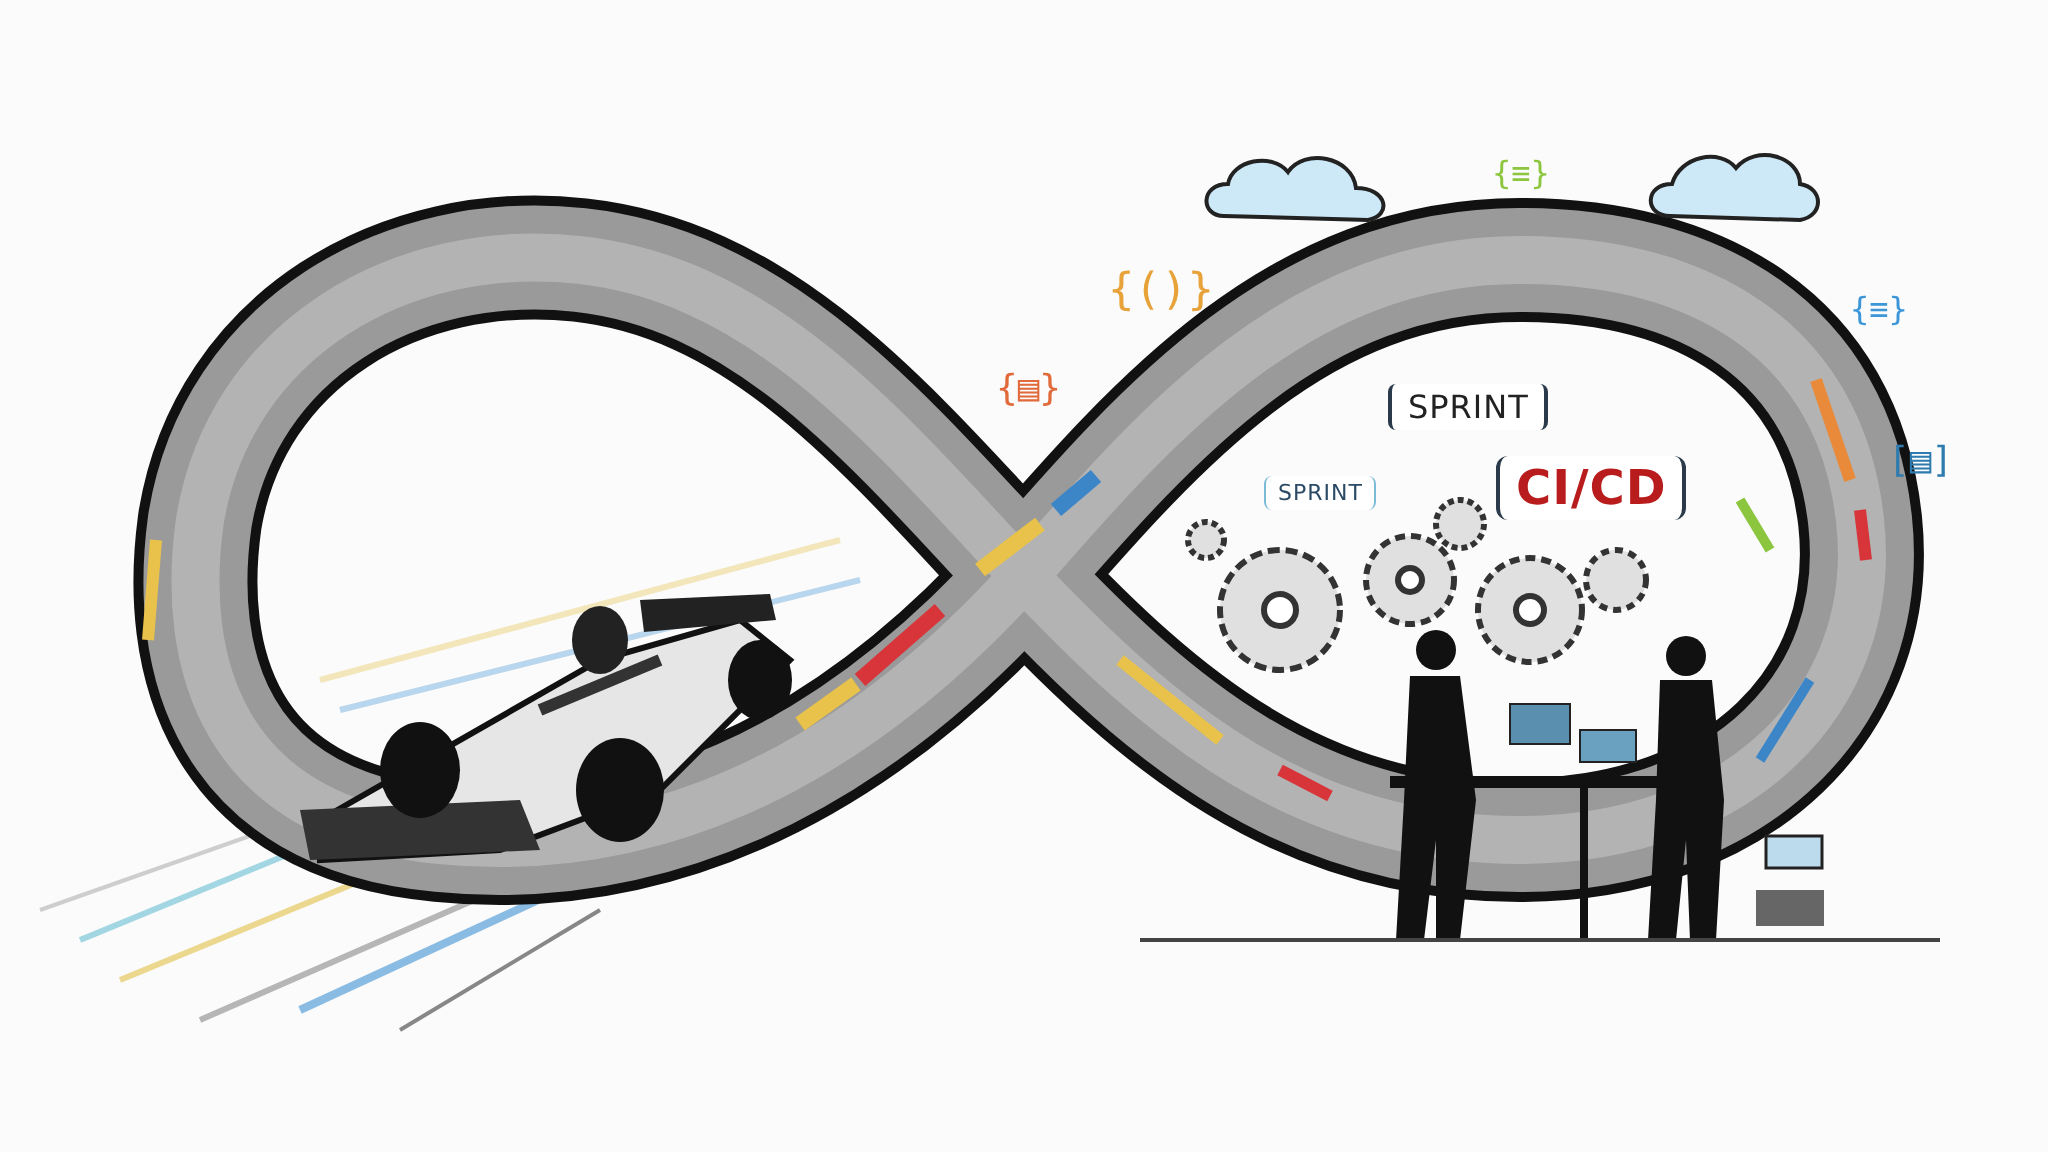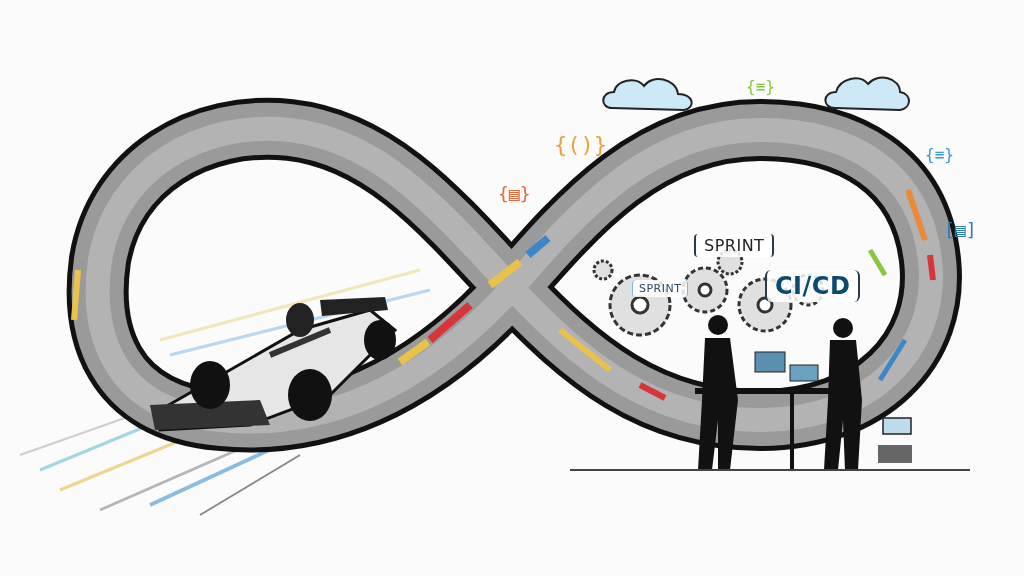--- a/index.html
+++ b/index.html
@@ -1,21 +1,21 @@
 <!DOCTYPE html>
 <html><head>
 <meta charset="utf-8">
 <style>
   html, body { margin: 0; padding: 0; }
   body { width: 1024px; height: 576px; background: #fbfbfb; overflow: hidden; position: relative; font-family: "DejaVu Sans", sans-serif; }
   #scene { position: absolute; left: 0; top: 0; width: 1024px; height: 576px; }
-  .label-box { position: absolute; font-family: "DejaVu Sans", sans-serif; letter-spacing: 0.5px; margin-top: 42px; }
+  .label-box { position: absolute; font-family: "DejaVu Sans", sans-serif; letter-spacing: 0.5px; }
   .sprint-1 { left: 694px; top: 192px; font-size: 16px; color: #222; padding: 2px 8px; border-left: 2px solid #2a3a4a; border-right: 2px solid #2a3a4a; border-radius: 4px; background: rgba(255,255,255,0.85); }
   .sprint-2 { left: 632px; top: 238px; font-size: 11px; color: #2b4a66; padding: 2px 6px; border-left: 1.5px solid #7bbad8; border-right: 1.5px solid #7bbad8; border-radius: 4px; background: rgba(255,255,255,0.85); }
-  .cicd { left: 765px; top: 228px; font-size: 24px; color: #0c4a6e; padding: 2px 8px; border-left: 2px solid #2a3a4a; border-right: 2px solid #2a3a4a; border-radius: 6px; background: rgba(255,255,255,0.85); font-weight: bold; }
+  .cicd { left: 748px; top: 228px; font-size: 24px; color: #b91c1c; padding: 2px 8px; border-left: 2px solid #2a3a4a; border-right: 2px solid #2a3a4a; border-radius: 6px; background: rgba(255,255,255,0.85); font-weight: bold; }
 </style>
 </head>
 <body>
 
 <svg id="scene" viewBox="0 0 1024 576" xmlns="http://www.w3.org/2000/svg">
   <defs>
     <linearGradient id="trackGrad" x1="0" y1="0" x2="0" y2="1">
       <stop offset="0" stop-color="#6d6d6d"></stop>
       <stop offset="0.5" stop-color="#b5b5b5"></stop>
       <stop offset="1" stop-color="#707070"></stop>

